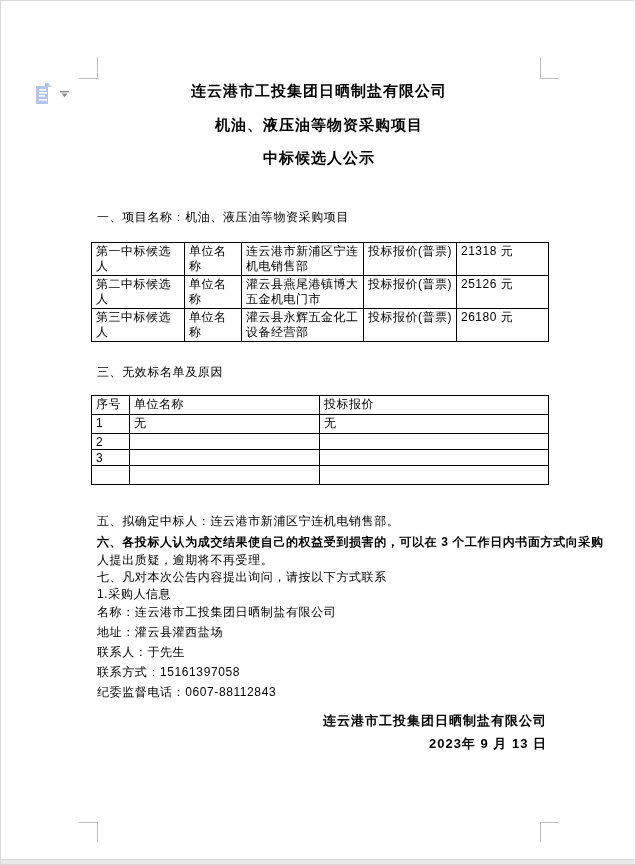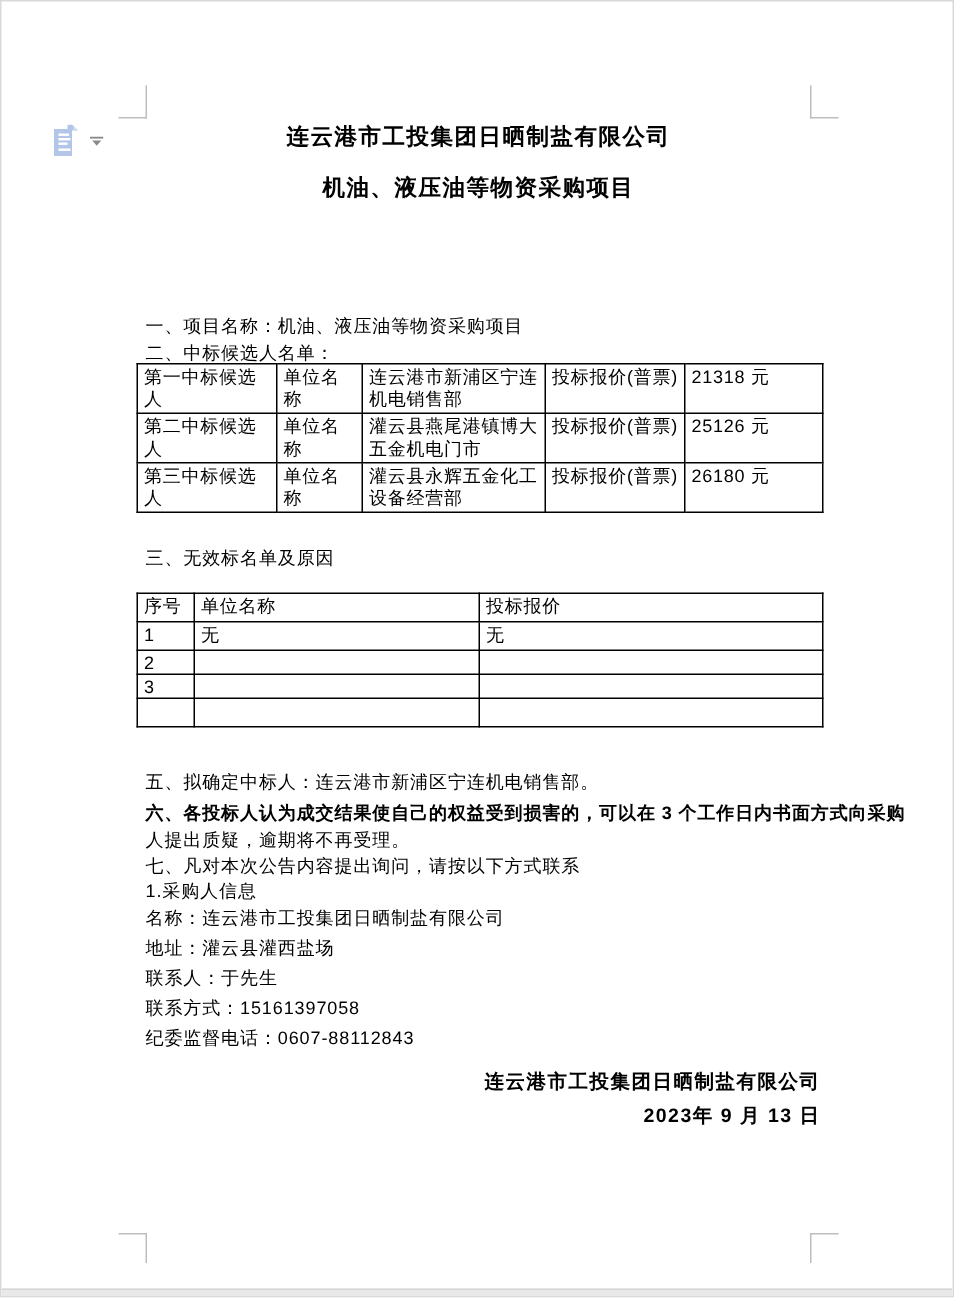--- a/index.html
+++ b/index.html
@@ -57,23 +57,23 @@
     </svg>
   </div>
 
   <div class="mark mark-tl"></div>
   <div class="mark mark-tr"></div>
   <div class="mark mark-bl"></div>
   <div class="mark mark-br"></div>
 
   <div class="title-line t1">连云港市工投集团日晒制盐有限公司</div>
   <div class="title-line t2">机油、液压油等物资采购项目</div>
+  <div class="title-line t3">中标候选人公示</div>
 
   <div class="body-line" style="top:209px;">一、项目名称：机油、液压油等物资采购项目</div>
-  <div class="body-line" style="top:227px;">二、中标候选人名单：</div>
 
   <table class="tbl-candidates">
     <colgroup>
         <col style="width:93px">
         <col style="width:57px">
         <col style="width:122px">
         <col style="width:93px">
         <col style="width:92px">
       </colgroup>
     <tbody>

